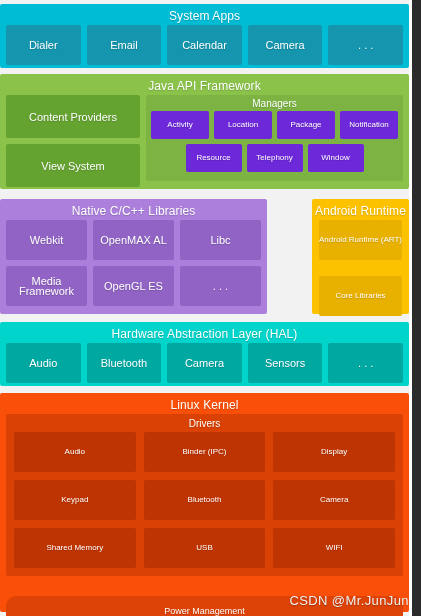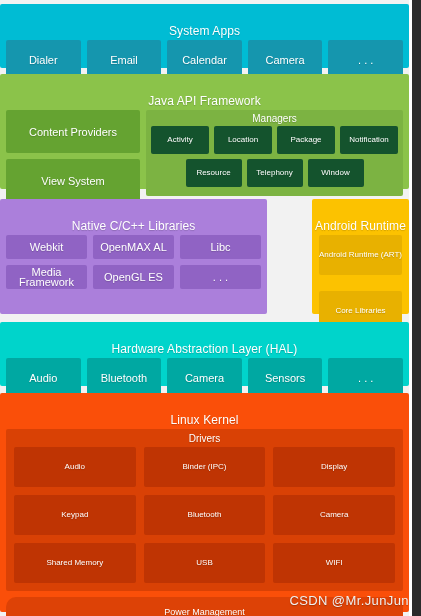--- a/index.html
+++ b/index.html
@@ -47,21 +47,21 @@
     left: 0;
     box-sizing: border-box;
     border-radius: 2px;
     padding: 0;
   }
   .layer-title {
     text-align: center;
     color: #ffffff;
     font-size: 12px;
     line-height: 18px;
-    padding-top: 18px;
+    padding-top: 3px;
     letter-spacing: .1px;
     text-shadow: 0 1px 1px rgba(0,0,0,.18);
   }
   .row {
     display: flex;
     gap: 6px;
     padding: 0 6px 6px 6px;
     box-sizing: border-box;
   }
   .cell {
@@ -131,21 +131,21 @@
     padding-top: 1px;
     text-shadow: 0 1px 1px rgba(0,0,0,.18);
   }
   .mgr-row {
     display: flex;
     gap: 5px;
     padding: 0 5px 5px 5px;
     box-sizing: border-box;
   }
   .mgr-row .cell {
-    background: #14532d;
+    background: #6d28d9;
     height: 28px;
     font-size: 8px;
   }
   #mgr-row-2 {
     justify-content: center;
   }
   #mgr-row-2 .cell {
     flex: 0 0 56px;
   }
 
@@ -160,21 +160,21 @@
     gap: 7px;
   }
   #panel-native {
     width: 267px;
     background: #ab7fdb;
     border-radius: 2px;
     box-sizing: border-box;
   }
   #panel-native .cell {
     background: #9063c4;
-    height: 24px;
+    height: 40px;
   }
   #panel-native .row {
     padding: 0 6px 6px 6px;
   }
   #panel-runtime {
     flex: 1 1 0;
     background: #fcc200;
     border-radius: 2px;
     box-sizing: border-box;
     display: flex;
@@ -208,21 +208,21 @@
   }
 
   
   #layer-linux {
     top: 393px;
     width: 409px;
     height: 219px;
     background: #fa4f09;
   }
   #drivers-panel {
-    margin: 0 6px 6px 6px;
+    margin: 0 6px 20px 6px;
     background: #d94105;
     border-radius: 2px;
     box-sizing: border-box;
   }
   #drivers-title {
     text-align: center;
     color: #ffffff;
     font-size: 10px;
     line-height: 16px;
     padding-top: 2px;

